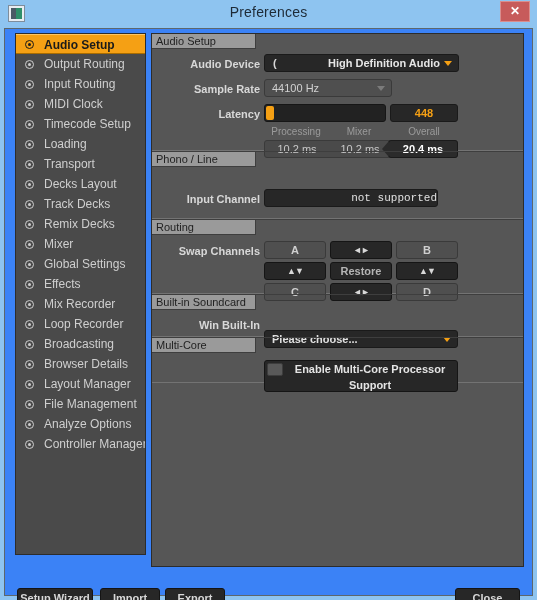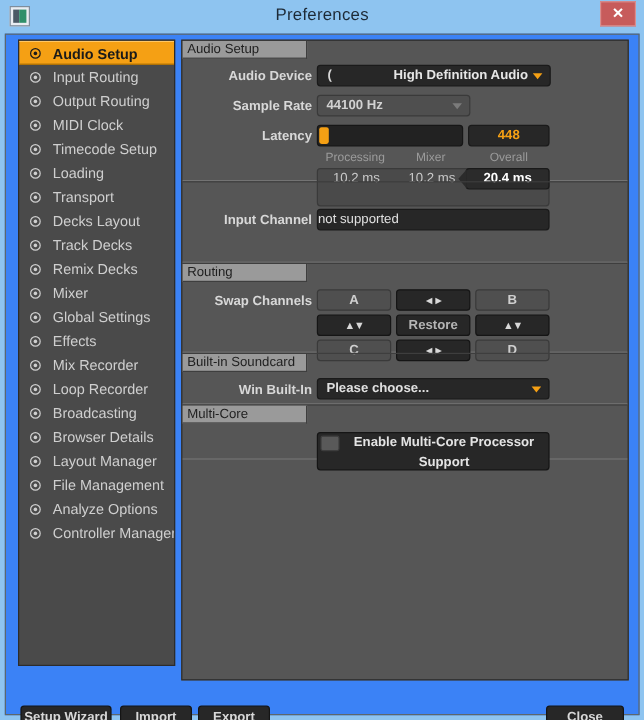--- a/index.html
+++ b/index.html
@@ -166,21 +166,21 @@
     position: relative;
   }
   .flat-field {
     background: #4f4f4f;
     border: 1px solid #3a3a3a;
     border-radius: 3px;
     box-sizing: border-box;
     height: 18px;
     line-height: 16px;
     font-size: 11px;
-    font-weight: bold;
+    font-weight: normal;
     color: #d2d2d2;
     position: relative;
     text-align: center;
   }
   .caret {
     position: absolute;
     right: 6px; top: 50%;
     margin-top: -2px;
     width: 0; height: 0;
     border-left: 4px solid transparent;
@@ -239,21 +239,21 @@
   .lat-head {
     position: absolute; top: 0;
     font-size: 10px;
     color: #9b9b9b;
     text-align: center;
   }
   #lat-val-row {
     position: relative;
     left: 112px;
     width: 194px;
-    height: 32px;
+    height: 18px;
     margin-top: 0;
     background: #4a4a4a;
     border: 1px solid #3a3a3a;
     border-radius: 3px;
     box-sizing: border-box;
   }
   .lat-val {
     position: absolute; top: 0;
     font-size: 11px;
     line-height: 16px;
@@ -276,23 +276,24 @@
   #lat-overall-box::before {
     content: "";
     position: absolute; left: -7px; top: 0;
     width: 0; height: 0;
     border-top: 8px solid transparent;
     border-bottom: 8px solid transparent;
     border-right: 7px solid #2b2b2b;
   }
   
   #input-channel {
-    width: 194px;
-    text-align: left;
+    width: 174px;
+    text-align: right;
     color: #e0e0e0;
+    font-family: Liberation Mono, monospace;
   }
   
   #swap-grid {
     position: absolute;
     left: 112px; top: 0;
     width: 194px;
   }
   .swap-row {
     position: relative;
     height: 18px;
@@ -329,20 +330,21 @@
     font-size: 9px;
     letter-spacing: -1px;
   }
   
   #win-builtin {
     width: 194px;
     text-align: left;
     padding-left: 7px;
     color: #e0e0e0;
     font-weight: bold;
+    margin-top: 15px;
   }
   
   #multicore-btn {
     position: absolute;
     left: 112px; top: 0;
     width: 194px; height: 32px;
     background: #272727;
     border: 1px solid #151515;
     border-radius: 3px;
     box-sizing: border-box;
@@ -402,22 +404,22 @@
         <div class="g2"></div>
     </div>
     <div id="title-text">Preferences</div>
     <div id="close-btn">✕</div>
   </div>
 
   <div id="frame">
 
     <div id="sidebar">
         <div class="nav-item selected"><span class="nav-radio"></span><span>Audio Setup</span></div>
+        <div class="nav-item"><span class="nav-radio"></span><span>Output Routing</span></div>
         <div class="nav-item"><span class="nav-radio"></span><span>Input Routing</span></div>
-        <div class="nav-item"><span class="nav-radio"></span><span>Output Routing</span></div>
         <div class="nav-item"><span class="nav-radio"></span><span>MIDI Clock</span></div>
         <div class="nav-item"><span class="nav-radio"></span><span>Timecode Setup</span></div>
         <div class="nav-item"><span class="nav-radio"></span><span>Loading</span></div>
         <div class="nav-item"><span class="nav-radio"></span><span>Transport</span></div>
         <div class="nav-item"><span class="nav-radio"></span><span>Decks Layout</span></div>
         <div class="nav-item"><span class="nav-radio"></span><span>Track Decks</span></div>
         <div class="nav-item"><span class="nav-radio"></span><span>Remix Decks</span></div>
         <div class="nav-item"><span class="nav-radio"></span><span>Mixer</span></div>
         <div class="nav-item"><span class="nav-radio"></span><span>Global Settings</span></div>
         <div class="nav-item"><span class="nav-radio"></span><span>Effects</span></div>
@@ -472,20 +474,21 @@
         </div>
 
         <div id="lat-val-row">
           <div class="lat-val" style="left:0;width:64px;">10.2 ms</div>
           <div class="lat-val" style="left:64px;width:62px;">10.2 ms</div>
           <div id="lat-overall-box">20.4 ms</div>
         </div>
       </div>
 
       <div class="section" style="height:66px;">
+        <div class="sect-head">Phono / Line</div>
         <div class="row" style="margin-top:22px;">
           <div class="lbl">Input Channel</div>
           <div class="ctl">
             <div id="input-channel" class="dark-field" style="line-height:16px;">
               <span>not supported</span>
             </div>
           </div>
         </div>
       </div>
 

